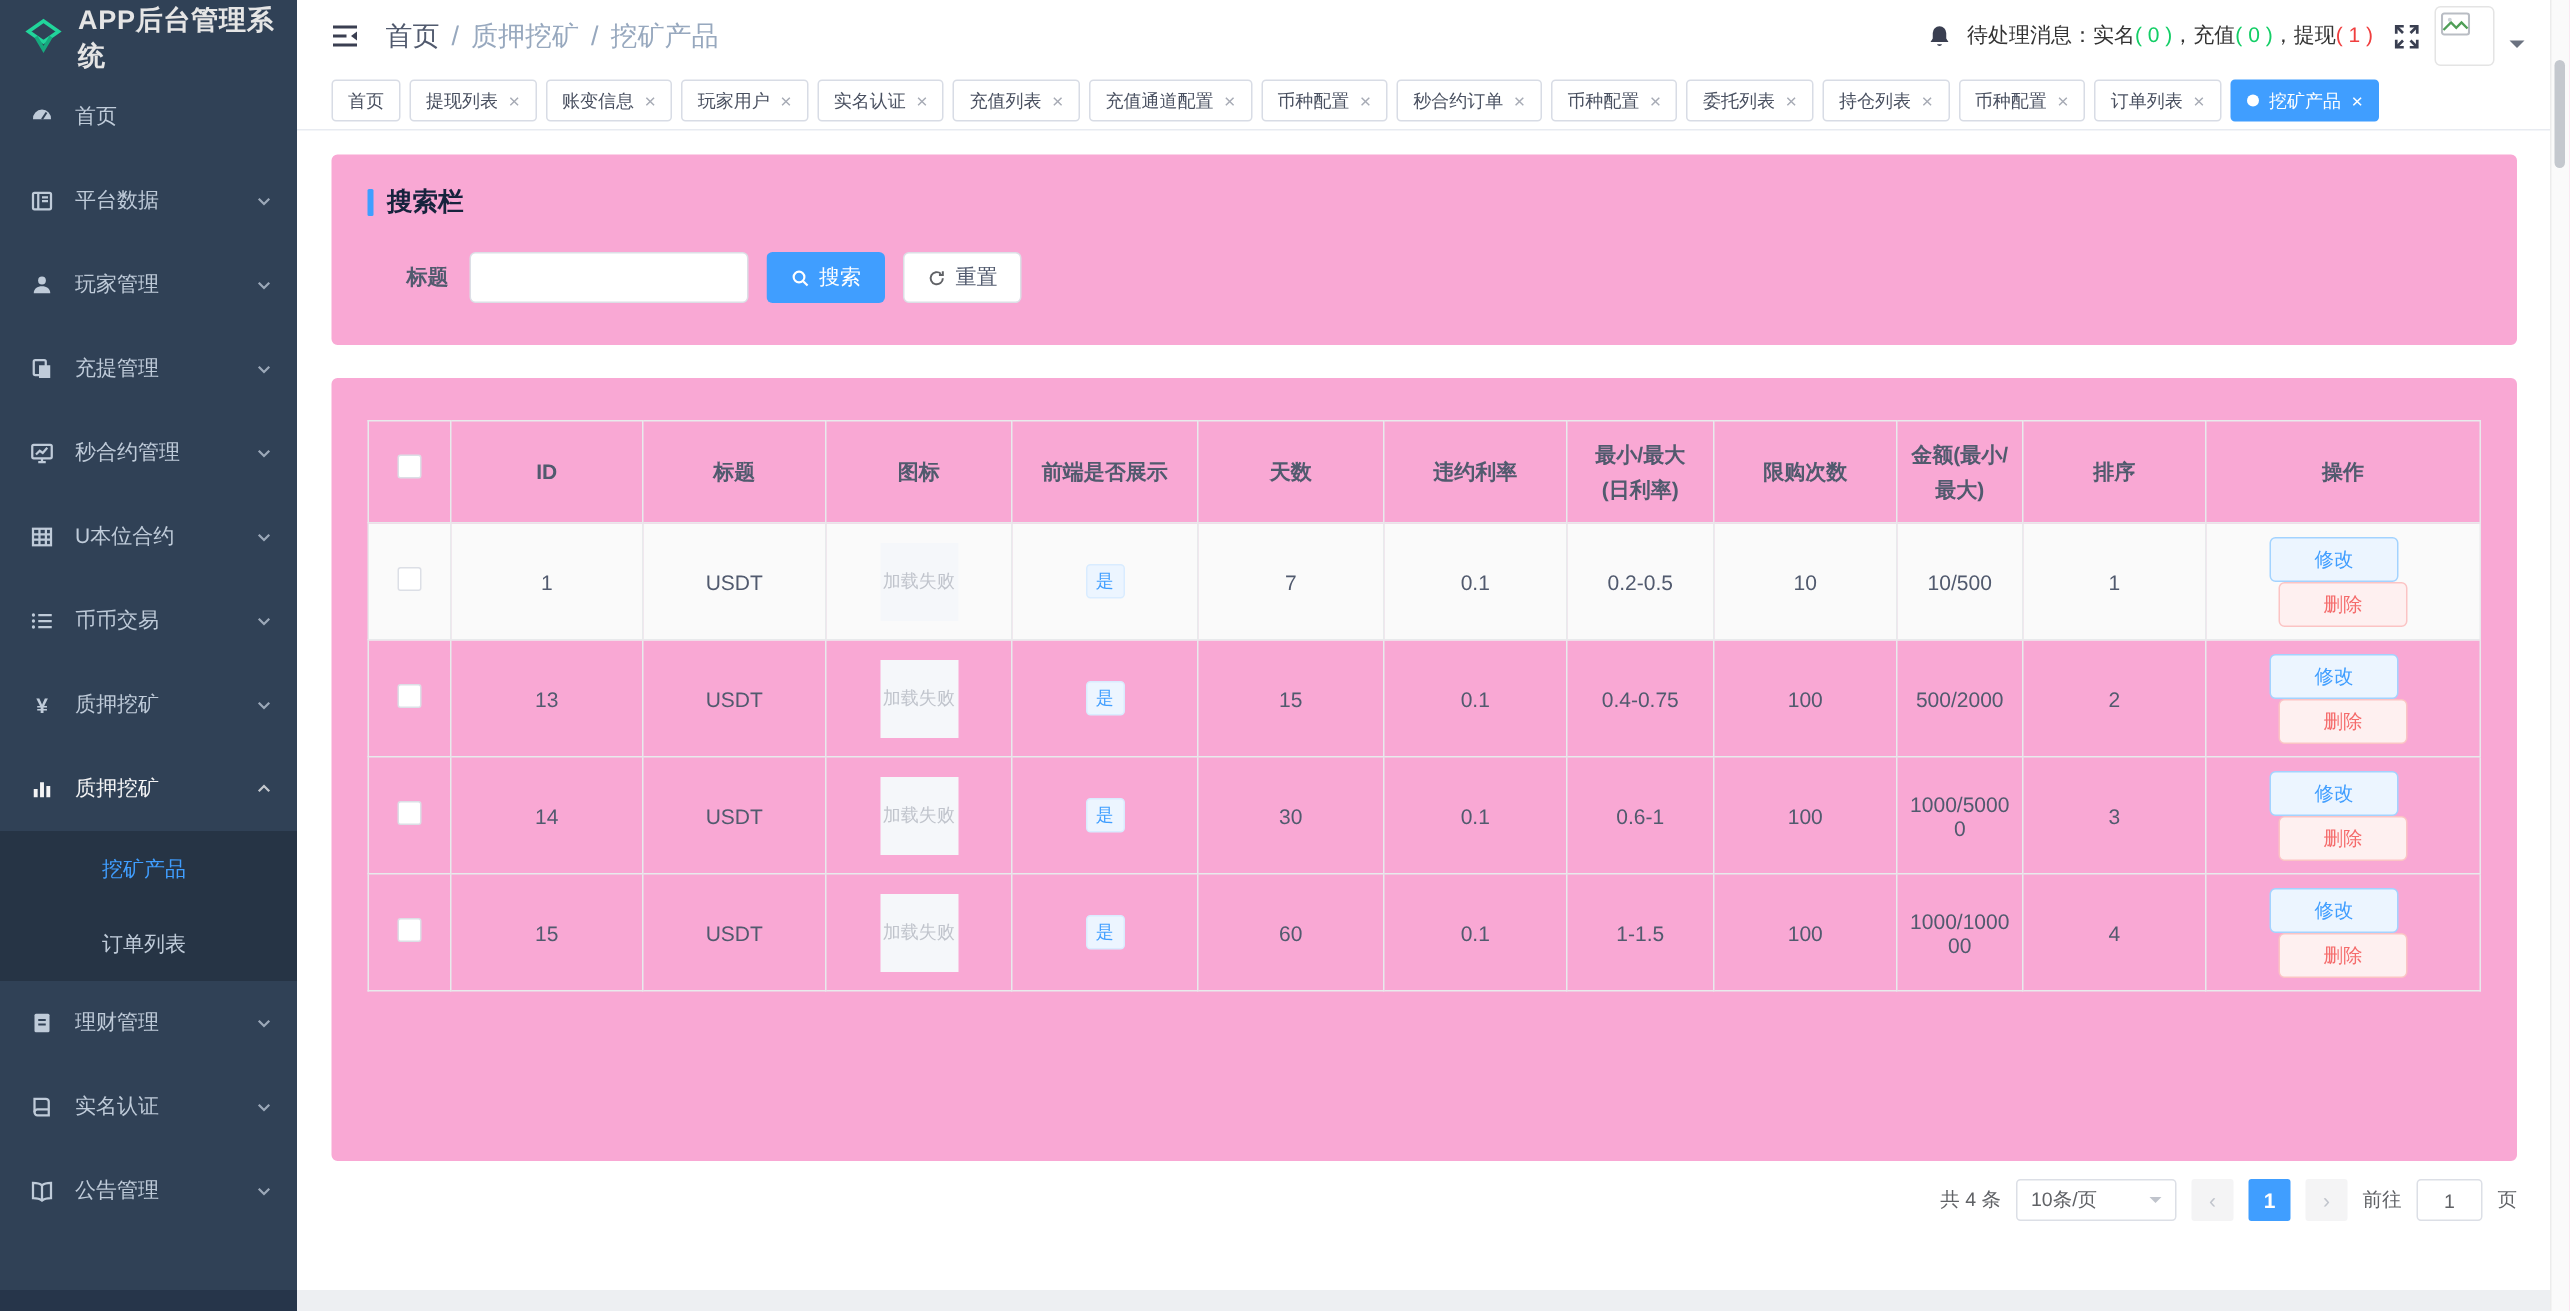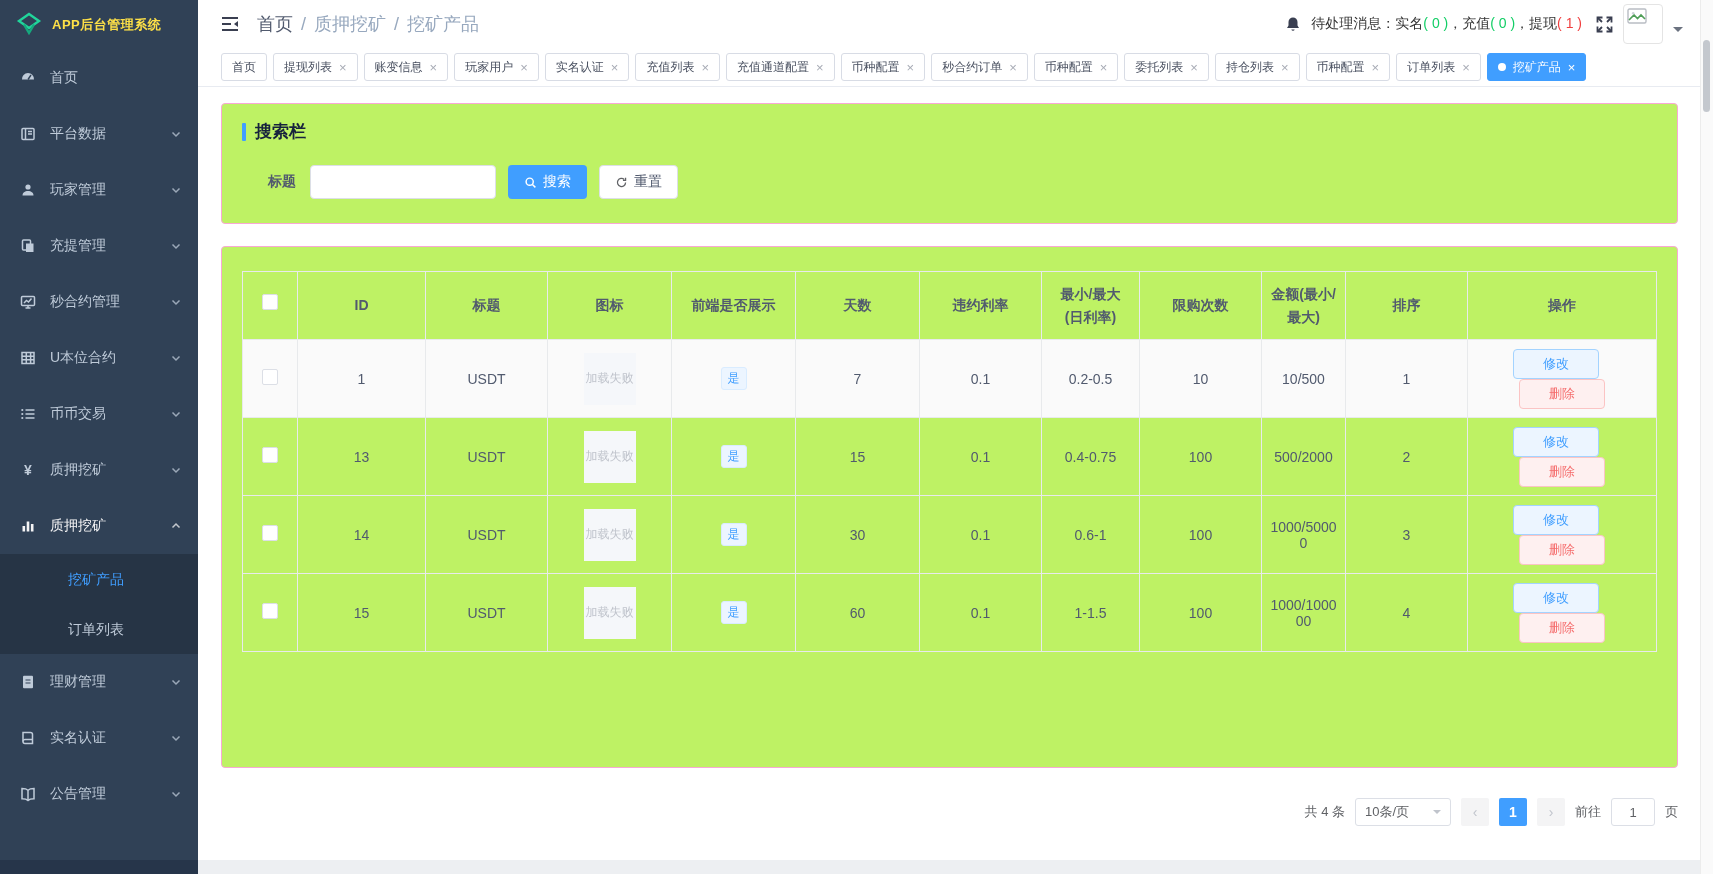--- a/index.html
+++ b/index.html
@@ -2,21 +2,21 @@
 <html><head>
 <meta charset="utf-8">
 <style>
   html,body{margin:0;padding:0;}
   .app{position:relative;width:1713px;height:874px;overflow:hidden;background:#fff;
        font-family:"Liberation Sans","DejaVu Sans",sans-serif;font-size:14px;color:#515a6e;}
   
   .sidebar{position:absolute;left:0;top:0;bottom:0;width:198px;background:#304156;z-index:2;}
   .sidebar::after{content:"";position:absolute;left:0;right:0;bottom:0;height:14px;background:#26354a;}
   .logo{height:50px;display:flex;align-items:center;gap:10px;padding-left:16px;}
-  .logo-text{color:#fde047;font-weight:bold;font-size:13px;letter-spacing:.5px;}
+  .logo-text{color:#e5e5e5;font-weight:bold;font-size:18px;letter-spacing:.5px;}
   .menu-item{height:56px;display:flex;align-items:center;padding:0 16px 0 20px;color:#bfcbd9;cursor:pointer;}
   .menu-item.active-parent{color:#f4f4f5;}
   .mi-icon{width:18px;height:16px;margin-right:12px;display:flex;align-items:center;}
   .mi-icon svg{width:16px;height:16px;}
   .mi-label{flex:1;font-size:14px;}
   .mi-arrow{display:flex;opacity:.75;}
   .mi-arrow svg{width:12px;height:12px;}
   .mi-arrow.up svg{transform:rotate(180deg);}
   .submenu{background:#263445;}
   .submenu-item{height:50px;line-height:50px;padding-left:68px;color:#bfcbd9;font-size:14px;cursor:pointer;}
@@ -39,21 +39,21 @@
   
   .tabbar{height:38px;display:flex;align-items:center;gap:6px;padding:0 20px 0 23px;border-bottom:1px solid #e8ebf1;}
   .tab{height:26px;display:inline-flex;align-items:center;gap:7px;padding:0 10px;border:1px solid #d8dce5;
        border-radius:3px;background:#fff;font-size:12px;color:#495060;cursor:pointer;white-space:nowrap;}
   .tab .close{font-size:13px;color:#a7abb5;line-height:1;}
   .tab.active{background:#409eff;border-color:#409eff;color:#fff;}
   .tab.active .dot{width:8px;height:8px;border-radius:50%;background:#fff;}
   .tab.active .close{color:#fff;}
   
   .content{padding:16px 23px 0 23px;}
-  .card{border:1px solid #f9a8d4;border-radius:4px;background:#bef264;box-sizing:border-box;}
+  .card{border:4px solid #f9a8d4;border-radius:4px;background:#f9a8d4;box-sizing:border-box;}
   .search-card{padding:16px 20px 24px 20px;}
   .section-title{display:flex;align-items:center;gap:9px;font-size:17px;font-weight:bold;color:#17233d;}
   .tbar{width:4px;height:18px;background:#409eff;border-radius:1px;}
   .form-row{margin-top:22px;padding-left:26px;display:flex;align-items:center;gap:12px;}
   .form-row label{font-weight:bold;color:#515a6e;margin-right:2px;}
   .text-input{width:186px;height:34px;border:1px solid #dcdfe6;border-radius:4px;padding:0 10px;
               font-size:14px;color:#333;outline:none;box-sizing:border-box;}
   .btn{height:34px;border-radius:4px;font-size:14px;display:inline-flex;align-items:center;gap:6px;
        padding:0 15px;cursor:pointer;border:1px solid transparent;background:none;font-family:inherit;}
   .btn svg{width:13px;height:13px;}
@@ -76,22 +76,22 @@
   .checkbox{display:inline-block;width:14px;height:14px;border:1px solid #dcdfe6;border-radius:2px;background:#fff;cursor:pointer;}
   .icon-fail{width:52px;height:52px;background:#f5f7fa;color:#c0c4cc;font-size:12px;line-height:1.6;
              display:inline-flex;align-items:center;justify-content:center;text-align:center;padding:2px;box-sizing:border-box;}
   .tag-yes{display:inline-block;padding:3px 6px;background:#ecf5ff;border:1px solid #d9ecff;border-radius:3px;
            color:#409eff;font-size:12px;line-height:1.2;}
   .op-btn{display:inline-block;width:86px;height:30px;line-height:28px;border-radius:4px;font-size:13px;
           box-sizing:border-box;cursor:pointer;text-align:center;}
   .op-btn.edit{background:#ecf5ff;border:1px solid #a3d3ff;color:#409eff;margin-right:12px;}
   .op-btn.del{background:#fef0f0;border:1px solid #fbc4c4;color:#f56c6c;}
   
-  .pagination{display:flex;align-items:center;justify-content:flex-end;gap:10px;margin-top:30px;font-size:13px;color:#606266;}
-  .page-size{display:inline-flex;align-items:center;justify-content:space-between;width:96px;height:28px;
+  .pagination{display:flex;align-items:center;justify-content:flex-end;gap:10px;margin-top:12px;font-size:13px;color:#606266;}
+  .page-size{display:inline-flex;align-items:center;justify-content:space-between;width:107px;height:28px;
              border:1px solid #dcdfe6;border-radius:3px;padding:0 9px;cursor:pointer;box-sizing:border-box;background:#fff;}
   .sel-caret{width:0;height:0;border:4px solid transparent;border-top-color:#c0c4cc;margin-top:4px;}
   .page-btn{min-width:28px;height:28px;line-height:28px;text-align:center;border-radius:2px;background:#f4f4f5;
             color:#c0c4cc;cursor:pointer;font-size:14px;}
   .page-btn.active{background:#409eff;color:#fff;font-weight:bold;}
   .goto-input{width:44px;height:28px;border:1px solid #dcdfe6;border-radius:3px;text-align:center;font-size:13px;
               color:#606266;box-sizing:border-box;outline:none;}
   
   .bottom-strip{position:absolute;left:0;right:0;bottom:0;height:14px;background:#edeff2;}
   .v-scrollbar{position:absolute;top:0;right:0;bottom:0;width:12px;background:#fafafa;border-left:1px solid #ececec;z-index:3;}

